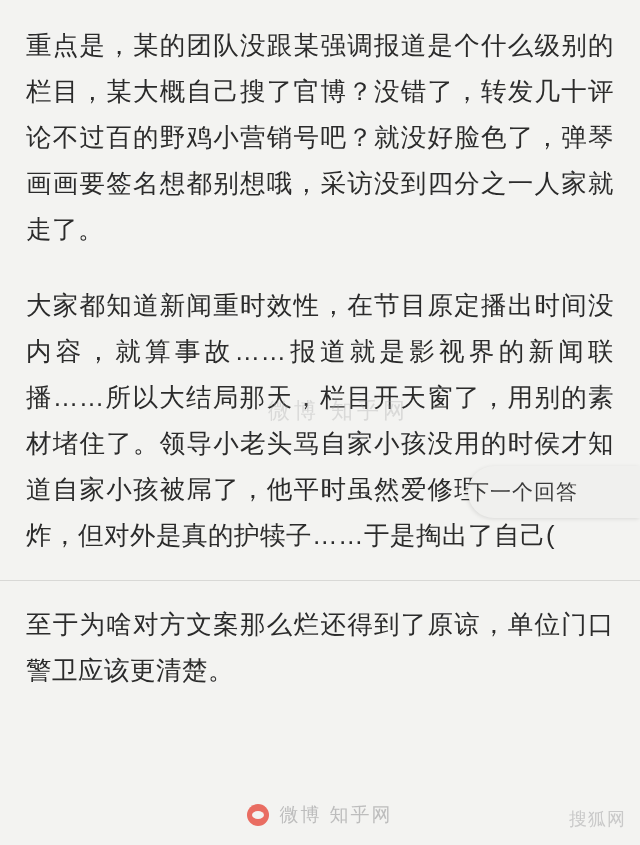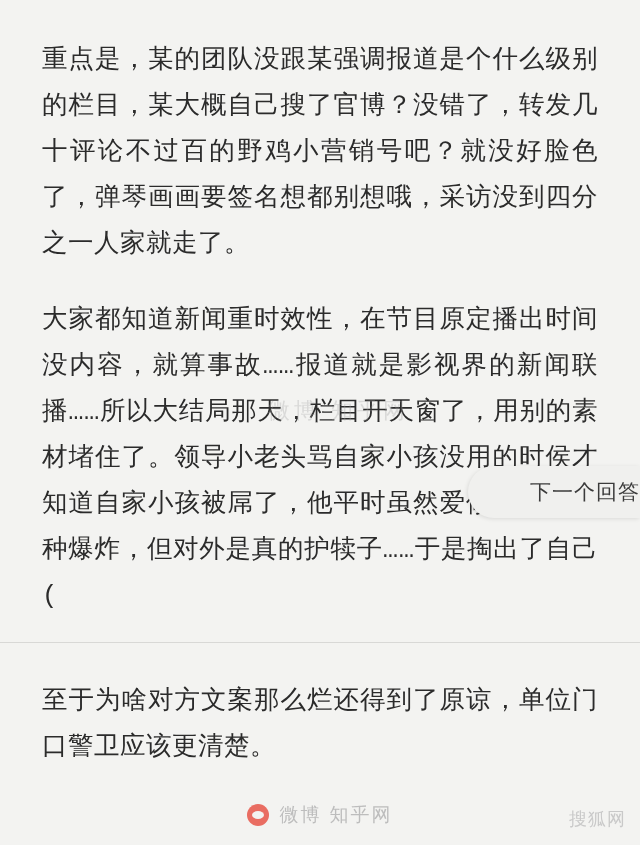--- a/index.html
+++ b/index.html
@@ -24,22 +24,22 @@
   .block {
     padding: 0 26px;
     box-sizing: border-box;
   }
   .para {
     font-size: 25.5px;
     line-height: 46px;
     color: #2b2b2b;
     letter-spacing: 0.5px;
     text-align: justify;
-    margin: 16px;
-    font-family: Liberation Mono, monospace;
+    margin: 0;
+    font-family: Liberation Sans, sans-serif;
     font-weight: 500;
   }
   .section-top {
     padding-top: 22px;
   }
   .para + .para {
     margin-top: 30px;
   }
   .divider {
     width: 100%;
@@ -55,21 +55,21 @@
     position: absolute;
     right: 0;
     top: 466px;
     width: 172px;
     height: 52px;
     background: #f0f0ee;
     border-radius: 26px 0 0 26px;
     box-shadow: -1px 1px 4px rgba(0,0,0,0.10);
     display: flex;
     align-items: center;
-    justify-content: flex-end;
+    justify-content: flex-start;
     color: #3b3b3b;
     font-size: 21px;
     letter-spacing: 1px;
     font-family: "DejaVu Sans", "Liberation Sans", sans-serif;
   }
   
   .watermark-mid {
     position: absolute;
     left: 268px;
     top: 396px;

